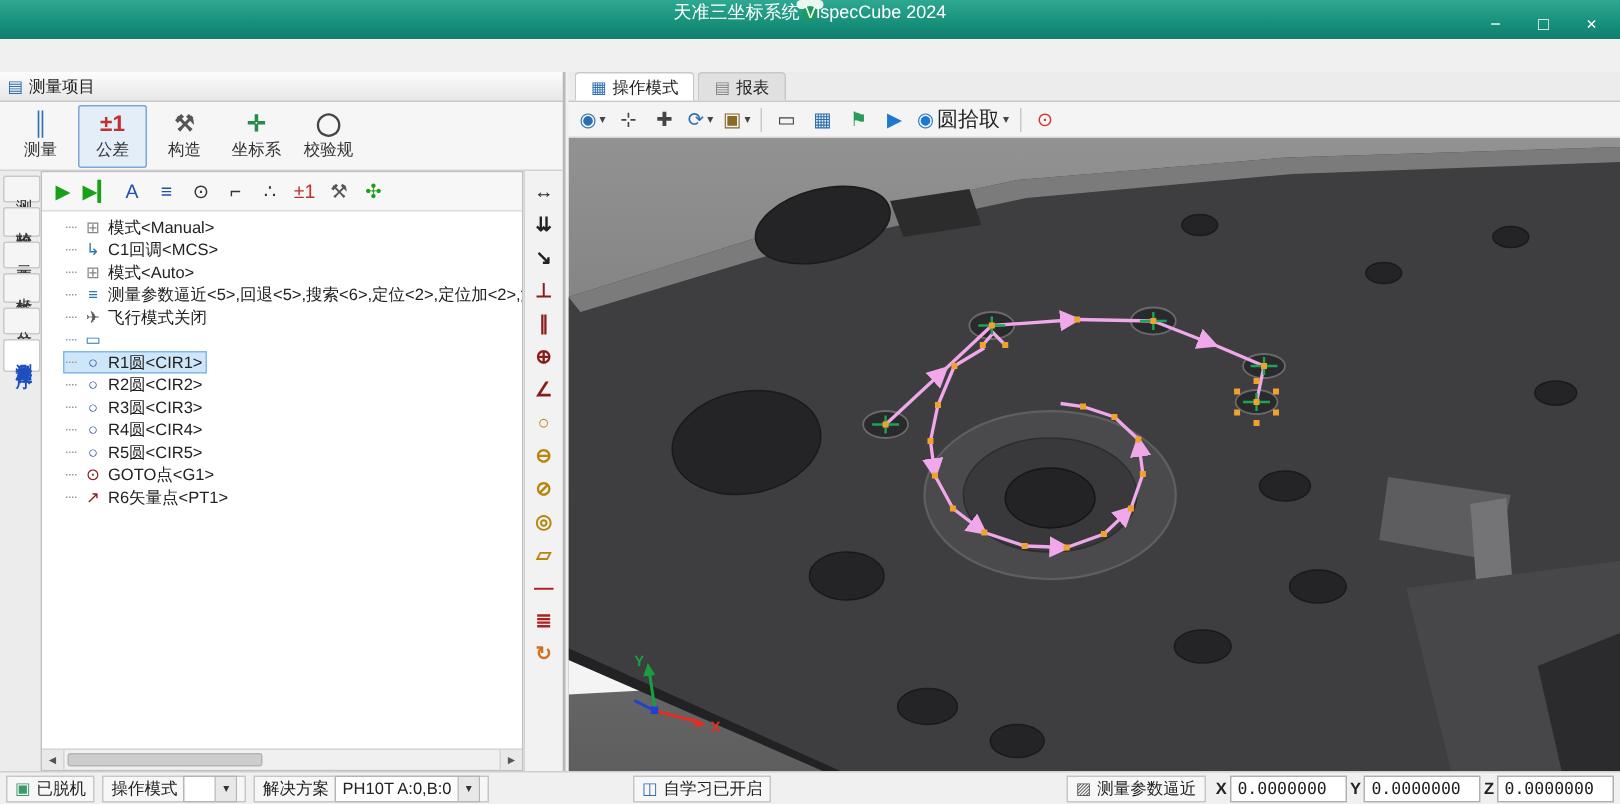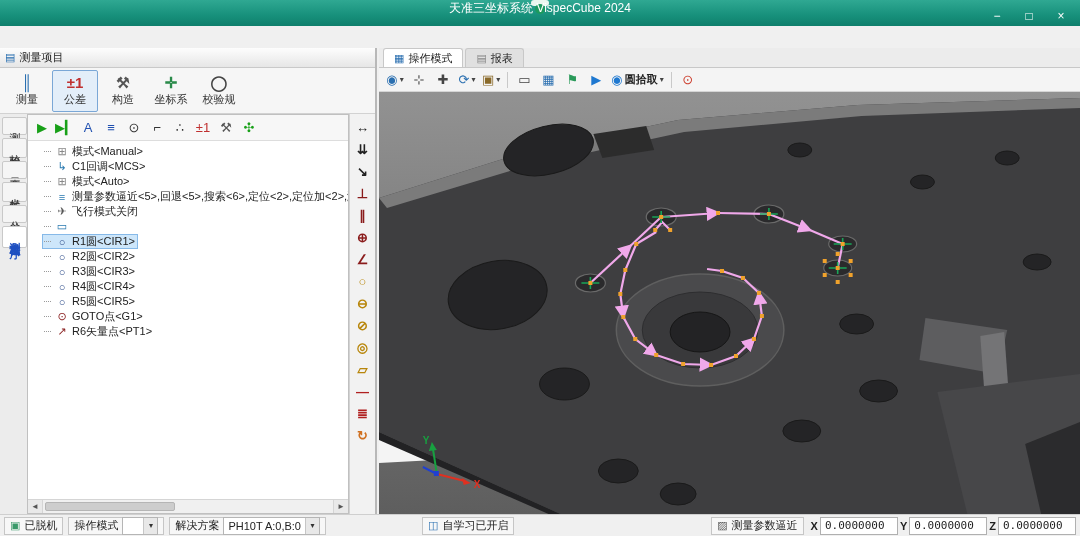--- a/index.html
+++ b/index.html
@@ -79,21 +79,21 @@
   .view-tabs { height:20px; background:#ececec; border-bottom:1px solid #c8c8c8; display:flex;
     align-items:flex-end; padding-left:4px; gap:2px; }
   .view-tab { display:flex; align-items:center; gap:4px; font-size:11px; padding:2px 10px;
     border:1px solid #c8c8c8; border-bottom:none; background:#e0e0e0; border-radius:3px 3px 0 0; height:19px; }
   .view-tab.active { background:#fff; }
   .view-tab .vt-icon { font-size:11px; }
   .view-toolbar { height:24px; background:#f4f4f4; border-bottom:1px solid #d5d5d5; display:flex;
     align-items:center; gap:2px; padding:0 5px; }
   .vw-btn { min-width:22px; height:20px; display:flex; align-items:center; justify-content:center;
     gap:2px; font-size:13px; padding:0 2px; border-radius:2px; }
-  .vw-btn .lbl { font-size:11px; color:#222; font-weight:bold; }
+  .vw-btn .lbl { font-size:14px; color:#222; font-weight:normal; }
   .vw-btn .dd { font-size:8px; color:#444; }
   .vw-sep { width:1px; height:16px; background:#c9c9c9; margin:0 3px; }
   .viewport { flex:1; position:relative; min-height:0; }
   .viewport svg { position:absolute; inset:0; width:100%; height:100%; }
 
   
   .statusbar { position:absolute; bottom:0; left:0; right:0; height:22px; background:#f0f0f0;
     border-top:1px solid #cfcfcf; display:flex; align-items:center; gap:5px; padding:0 4px; font-size:11px; }
   .sb-seg { display:flex; align-items:center; gap:4px; height:18px; border:1px solid #c6c6c6;
     background:#f7f7f7; padding:0 5px; }

